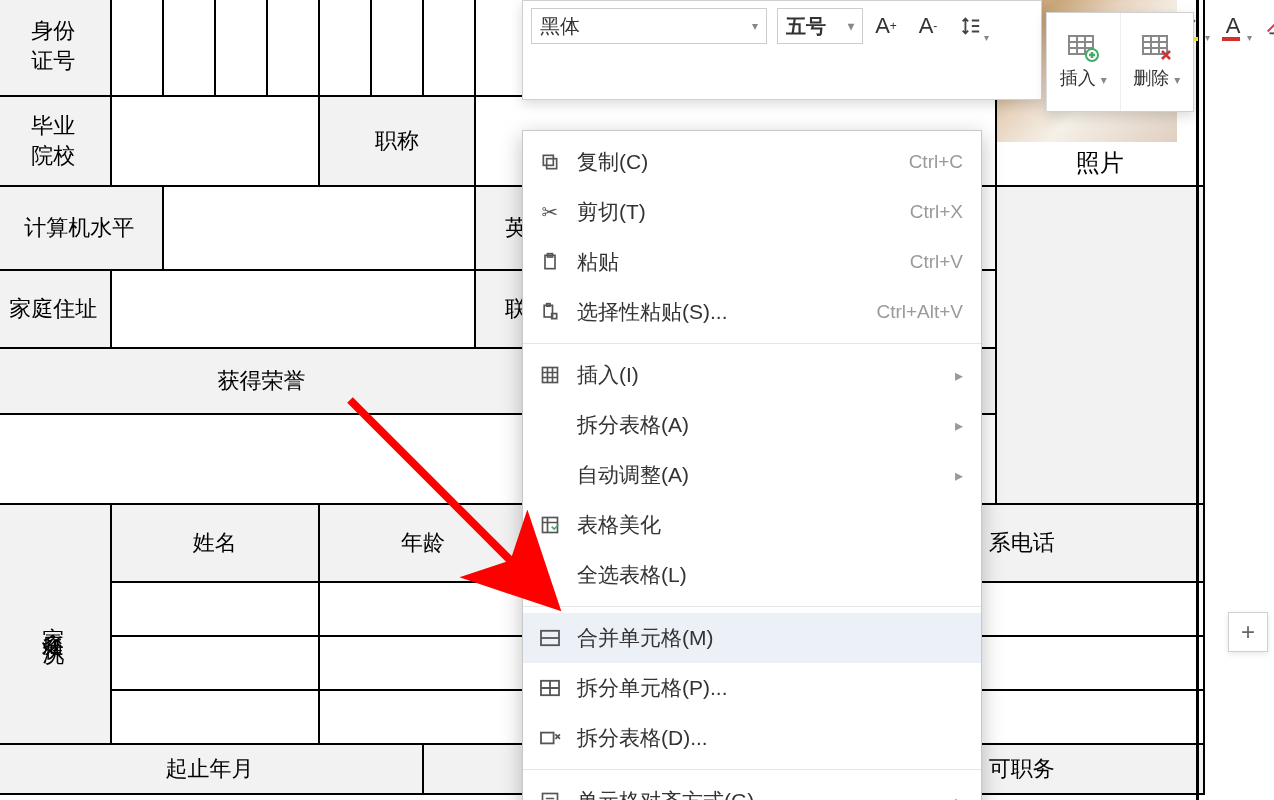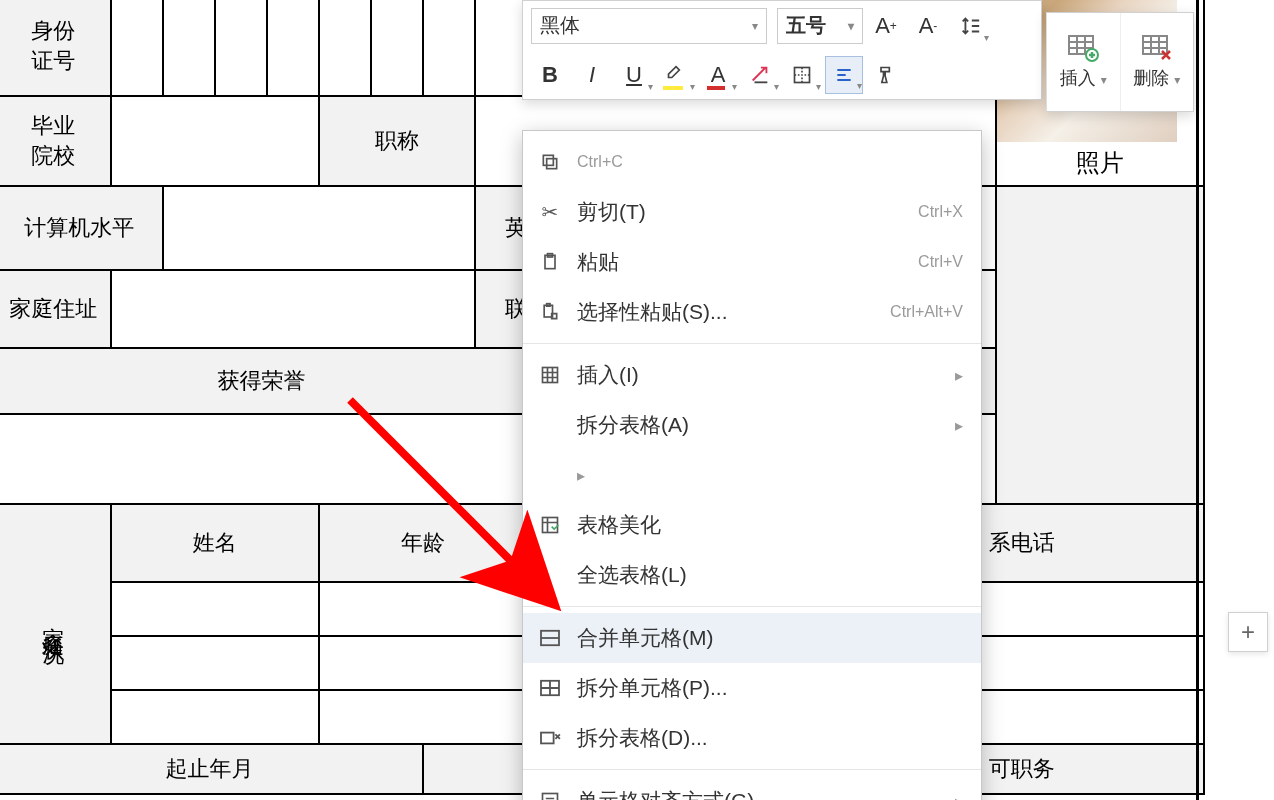--- a/index.html
+++ b/index.html
@@ -36,21 +36,22 @@
   }
   
   .mini-toolbar {
     position: absolute;
     left: 522px; top: 0;
     width: 520px; height: 100px;
     background: #fff;
     border: 1px solid #d0d0d0;
     box-shadow: 0 4px 12px rgba(0,0,0,.15);
     display: flex;
-    flex-direction: column;
+    flex-direction: row;
+    gap: 41px;
   }
   .mt-row { display:flex; align-items:center; height:50px; padding:0 8px; gap:4px; }
   .mt-row1 { border-bottom: 0px solid #eee; }
   .font-box, .size-box {
     border:1px solid #ccc; height:36px; display:flex; align-items:center;
     padding: 0 8px; font-size:20px; color:#333; background:#fff;
   }
   .font-box { width:236px; justify-content:space-between; }
   .size-box { width:86px; justify-content:space-between; margin-left:6px;font-weight:bold;}
   .dd-arrow { font-size:12px; color:#888; }
@@ -85,21 +86,21 @@
   }
   .ctx-item {
     display:flex; align-items:center; height:50px;
     padding:0 18px 0 14px; font-size:21px; color:#333;
     cursor:pointer; gap:14px;
   }
   .ctx-item:hover, .ctx-item.hover { background:#ecf0f7; }
   .ctx-icon { width:26px; display:flex; align-items:center; justify-content:center; color:#555; font-size:20px;}
   .ctx-icon.blank { }
   .ctx-label { flex:1; }
-  .ctx-shortcut { color:#9a9a9a; font-size:16px; }
+  .ctx-shortcut { color:#9a9a9a; font-size:19px; }
   .ctx-sub { color:#9a9a9a; font-size:16px; }
   .ctx-sep { height:1px; background:#e5e5e5; margin:6px 0; }
 
   
   .arrow {
     position:absolute; left:340px; top:390px;
     pointer-events:none;
   }
 
   
@@ -322,20 +323,21 @@
 </div>
 
 <div class="ctx">
   <div class="ctx-item">
     <span class="ctx-icon">
       <svg width="20" height="20" viewBox="0 0 24 24" fill="none" stroke="#555" stroke-width="2">
           <rect x="8" y="8" width="12" height="12"></rect>
           <rect x="4" y="4" width="12" height="12"></rect>
         </svg>
     </span>
+    <span class="ctx-label">复制(C)</span>
     <span class="ctx-shortcut">Ctrl+C</span>
   </div>
   <div class="ctx-item">
     <span class="ctx-icon">✂</span>
     <span class="ctx-label">剪切(T)</span>
     <span class="ctx-shortcut">Ctrl+X</span>
   </div>
   <div class="ctx-item">
     <span class="ctx-icon">
       <svg width="20" height="20" viewBox="0 0 24 24" fill="none" stroke="#555" stroke-width="2">
@@ -368,20 +370,21 @@
     <span class="ctx-label">插入(I)</span>
     <span class="ctx-sub">▸</span>
   </div>
   <div class="ctx-item">
     <span class="ctx-icon blank"></span>
     <span class="ctx-label">拆分表格(A)</span>
     <span class="ctx-sub">▸</span>
   </div>
   <div class="ctx-item">
     <span class="ctx-icon blank"></span>
+    <span class="ctx-label">自动调整(A)</span>
     <span class="ctx-sub">▸</span>
   </div>
   <div class="ctx-item">
     <span class="ctx-icon">
       <svg width="20" height="20" viewBox="0 0 24 24" fill="none" stroke="#555" stroke-width="2">
           <rect x="3" y="3" width="18" height="18"></rect>
           <path d="M3 9h18M9 3v18"></path>
           <path d="M14 14l3 3 5-5" stroke="#4a6"></path>
         </svg>
     </span>

